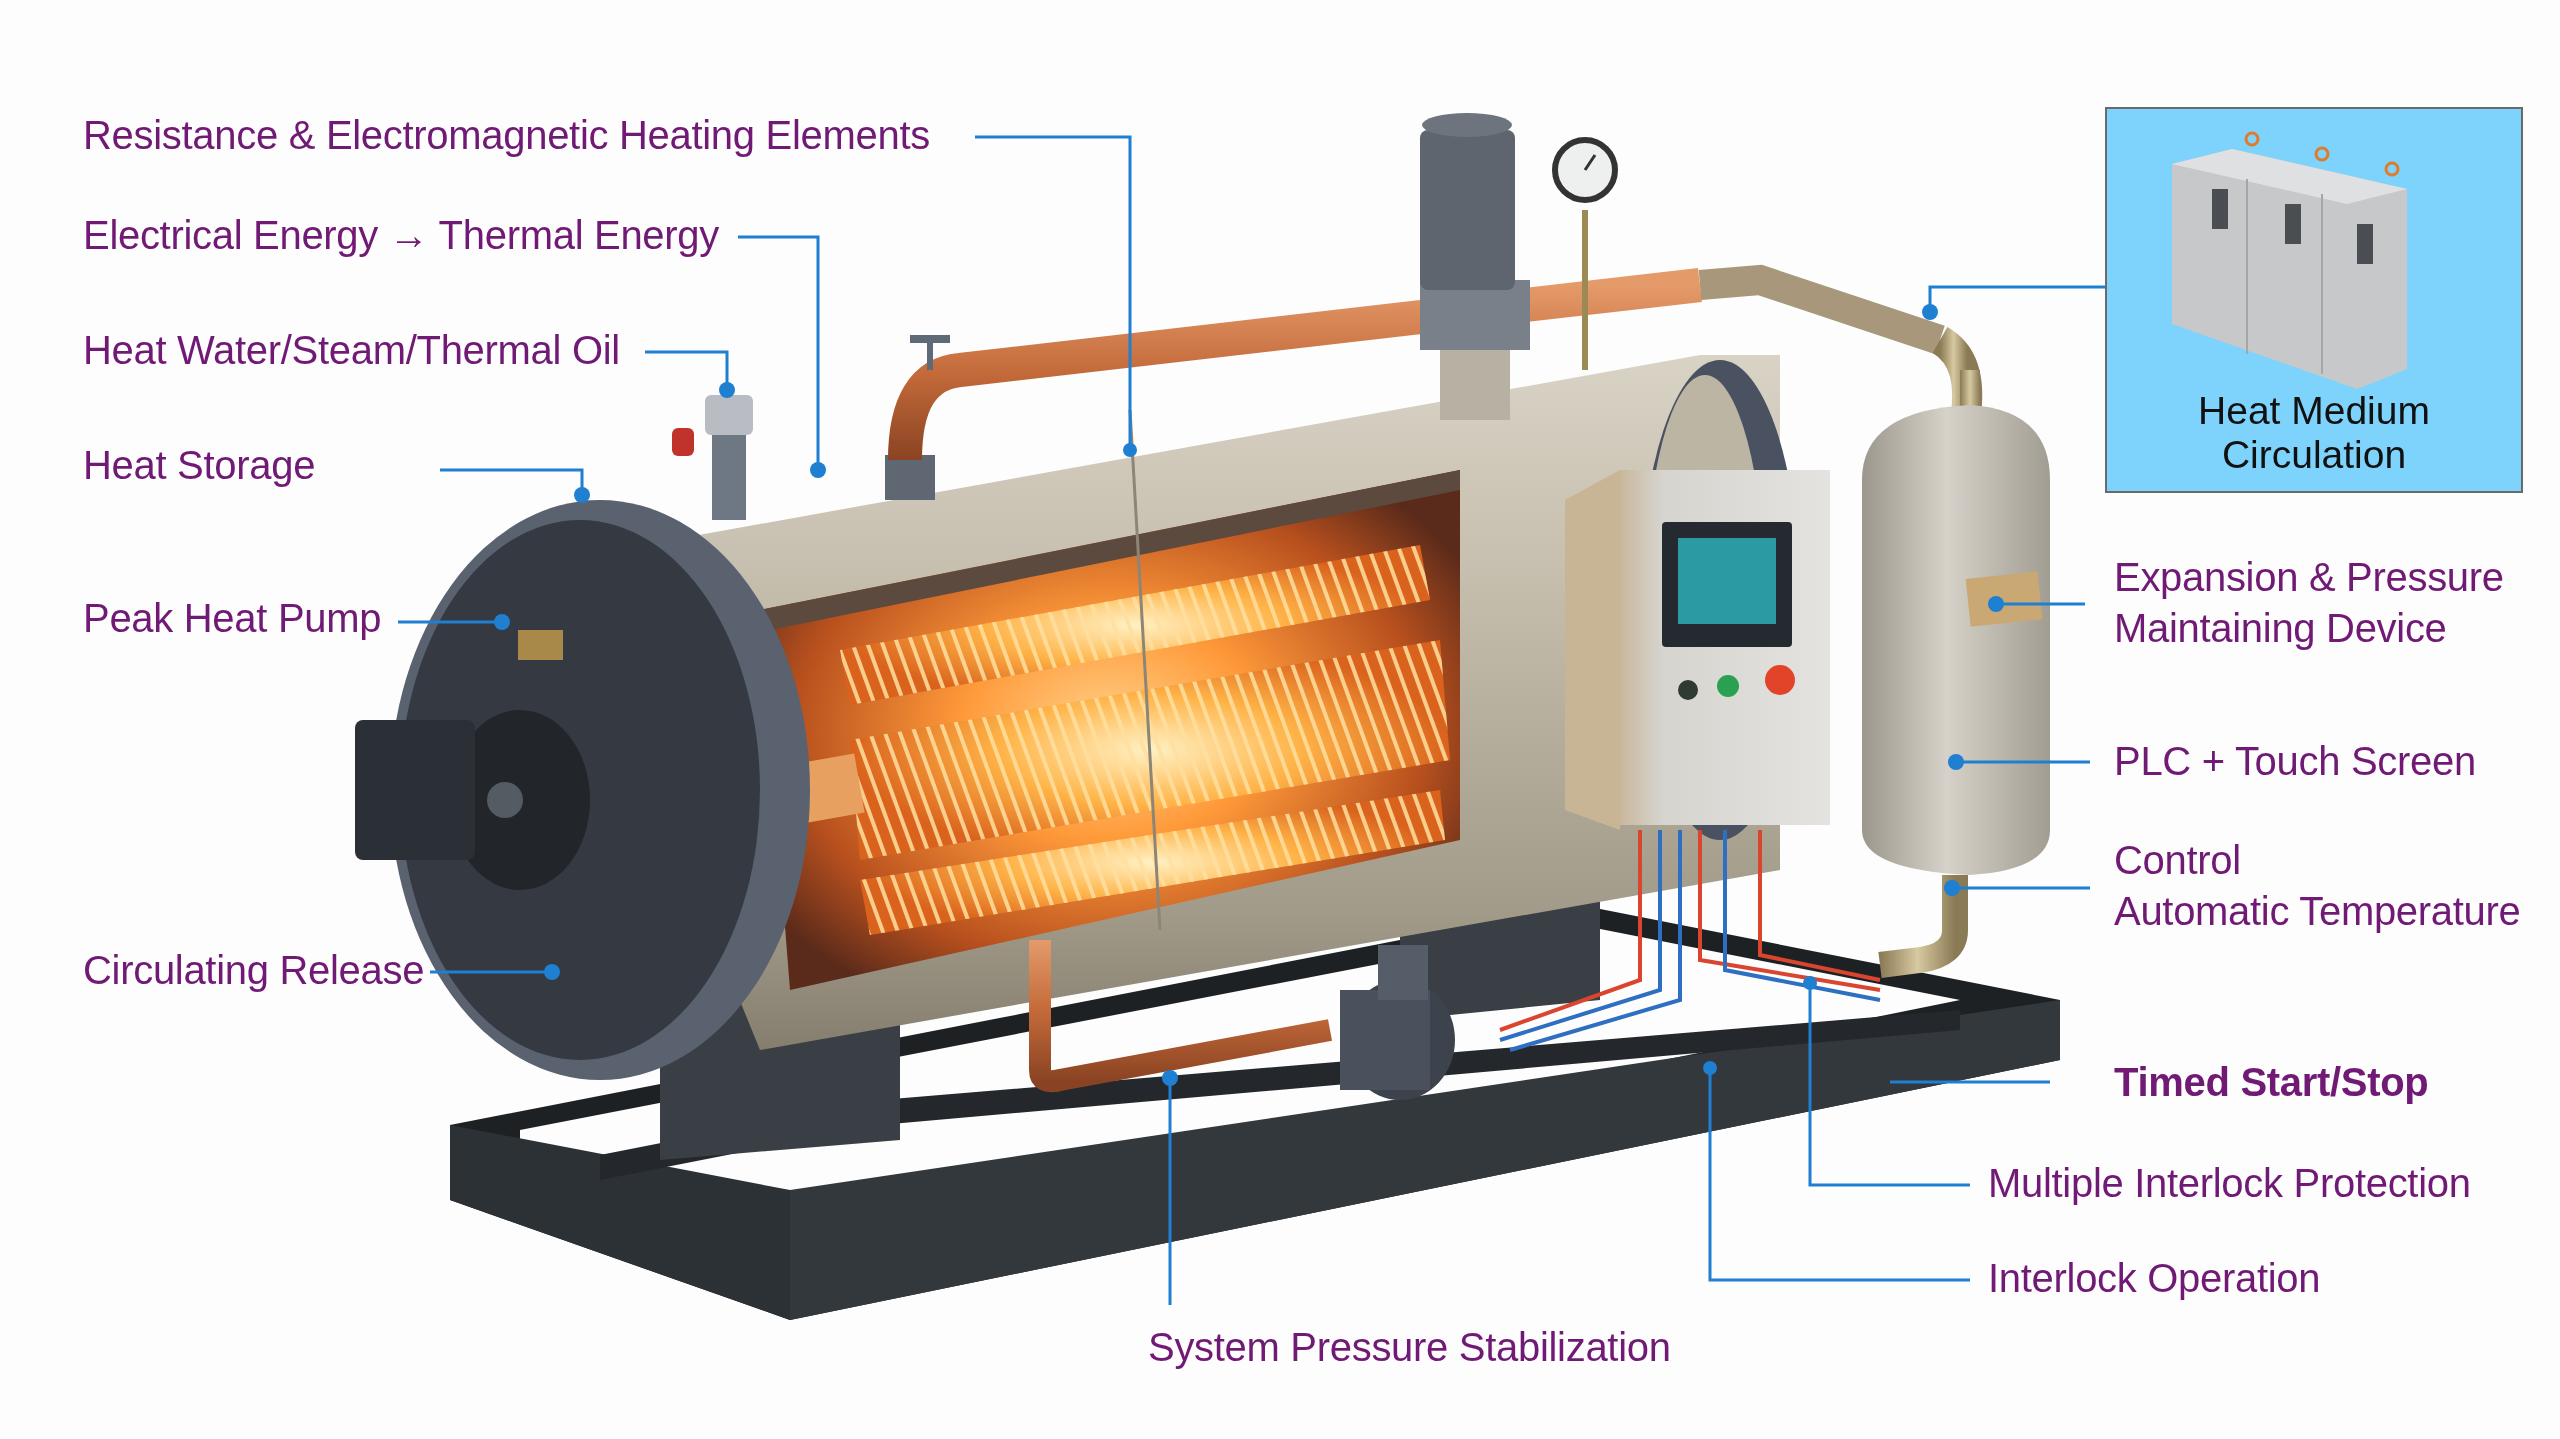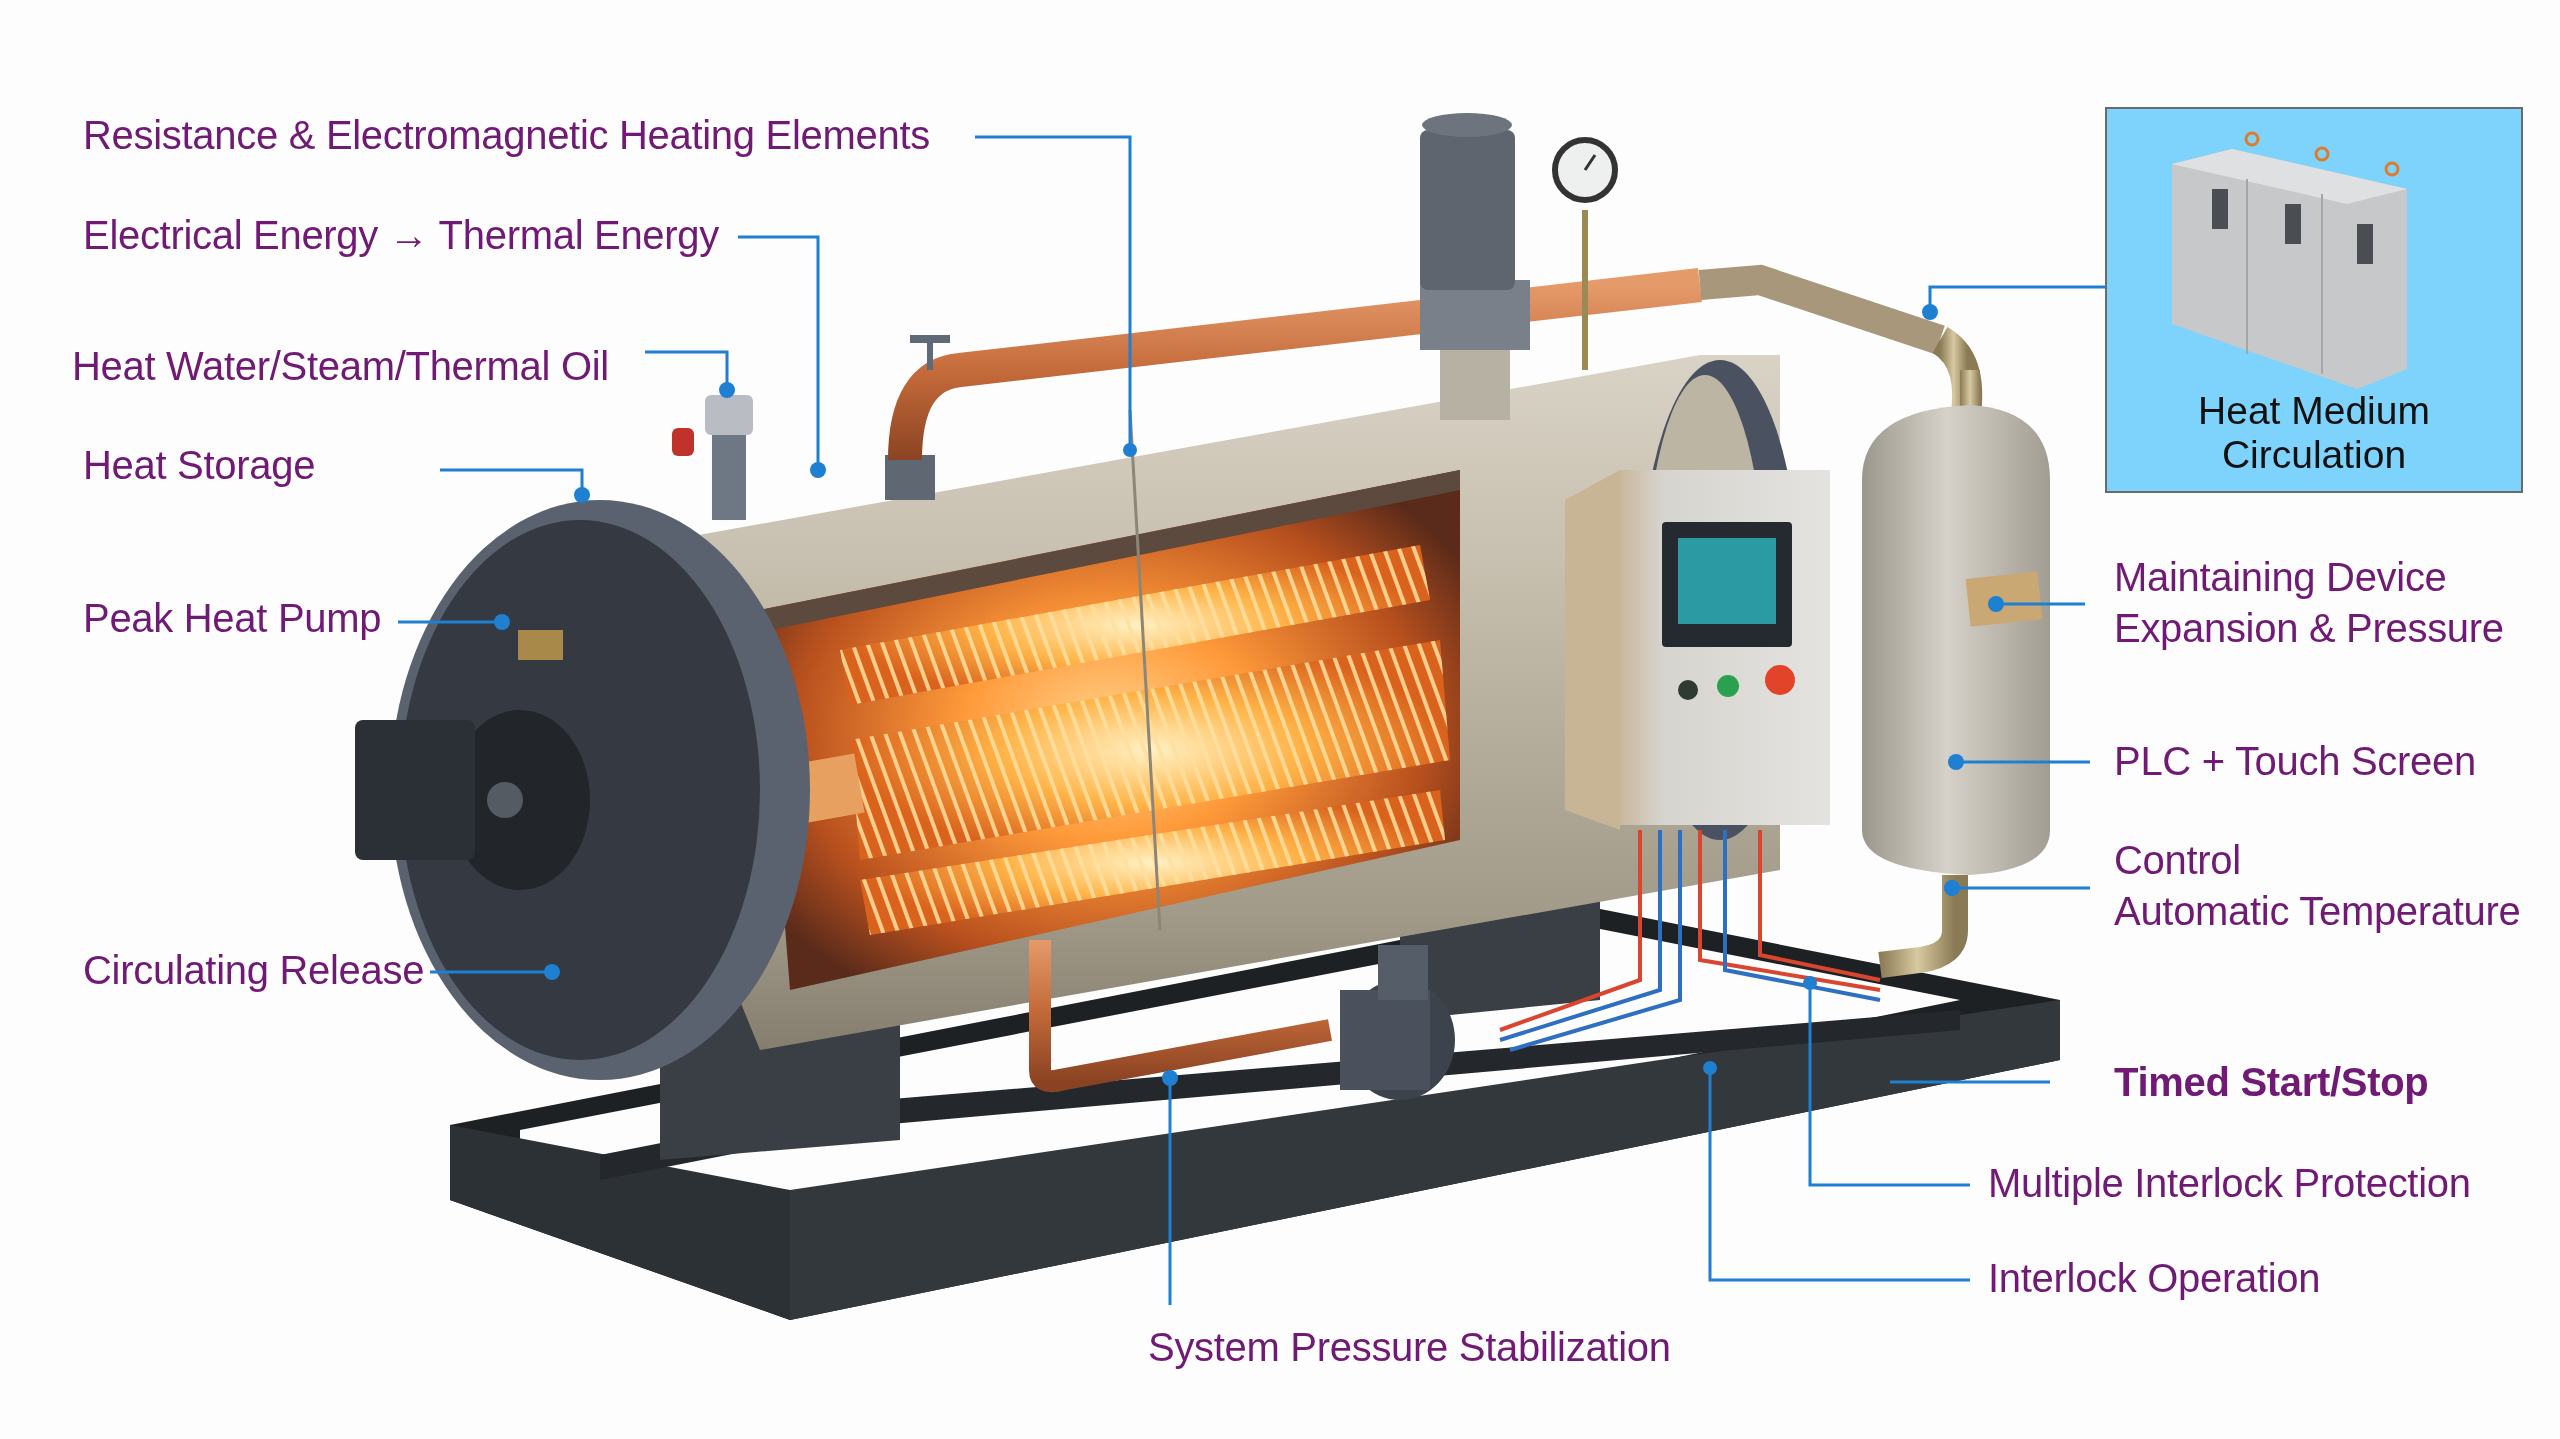--- a/index.html
+++ b/index.html
@@ -195,30 +195,30 @@
     <rect x="250" y="115" width="16" height="40" fill="#4a4d52"></rect>
     <circle cx="145" cy="30" r="6" fill="none" stroke="#e07b2a" stroke-width="3"></circle>
     <circle cx="215" cy="45" r="6" fill="none" stroke="#e07b2a" stroke-width="3"></circle>
     <circle cx="285" cy="60" r="6" fill="none" stroke="#e07b2a" stroke-width="3"></circle>
   </svg>
   <div class="inset-label">Heat Medium Circulation</div>
 </div>
 
 <div class="label" style="left:83px;top:110px;">Resistance &amp; Electromagnetic Heating Elements</div>
 <div class="label" style="left:83px;top:210px;">Electrical Energy → Thermal Energy</div>
-<div class="label" style="left:72px;top:325px;margin-top:16px;">Heat Water/Steam/Thermal Oil</div>
+<div class="label" style="left:83px;top:325px;">Heat Water/Steam/Thermal Oil</div>
 <div class="label" style="left:83px;top:440px;">
   <span class="l2">Heat Storage</span>
 </div>
 <div class="label" style="left:83px;top:593px;">Peak Heat Pump</div>
 <div class="label" style="left:83px;top:945px;">Circulating Release</div>
 
 <div class="label" style="left:2114px;top:552px;">
+  <span class="l2">Expansion &amp; Pressure</span>
   <span class="l2">Maintaining Device</span>
-  <span class="l2">Expansion &amp; Pressure</span>
 </div>
 <div class="label" style="left:2114px;top:736px;">PLC + Touch Screen</div>
 <div class="label" style="left:2114px;top:835px;">
   <span class="l2">Control</span>
   <span class="l2">Automatic Temperature</span>
 </div>
 <div class="label" style="left:2114px;top:1057px;font-weight:bold;">Timed Start/Stop</div>
 <div class="label" style="left:1988px;top:1158px;">Multiple Interlock Protection</div>
 <div class="label" style="left:1988px;top:1253px;">Interlock Operation</div>
 

